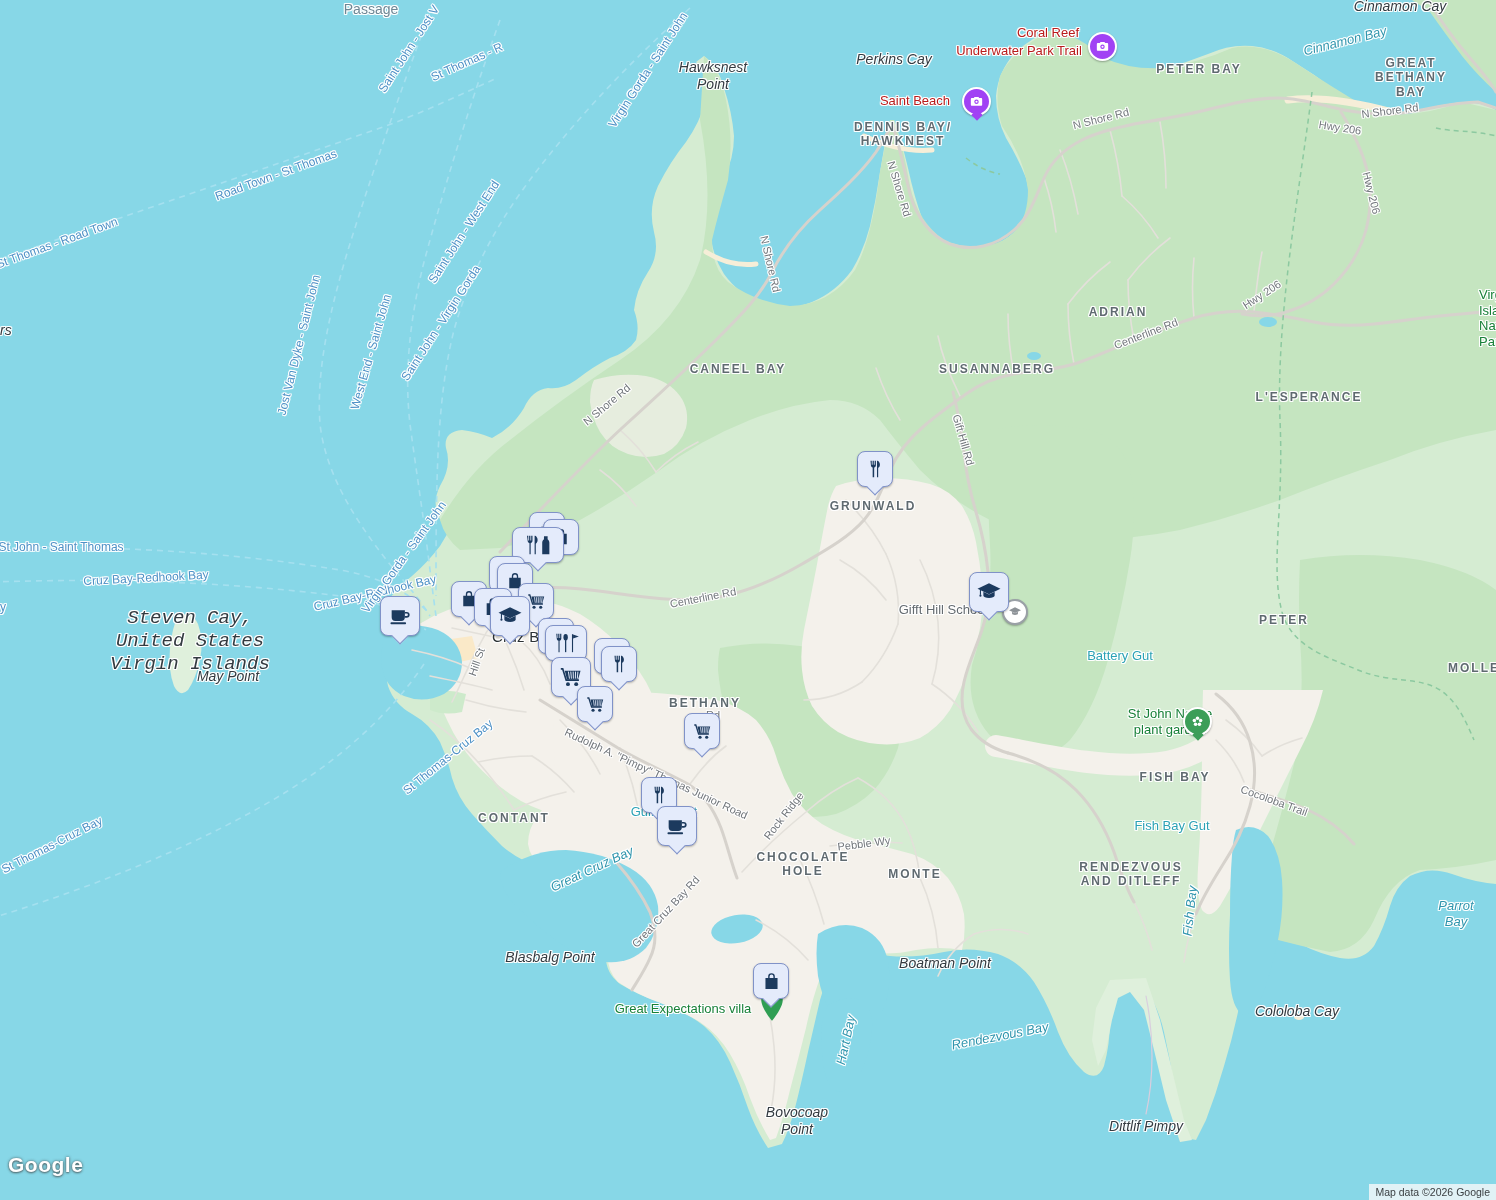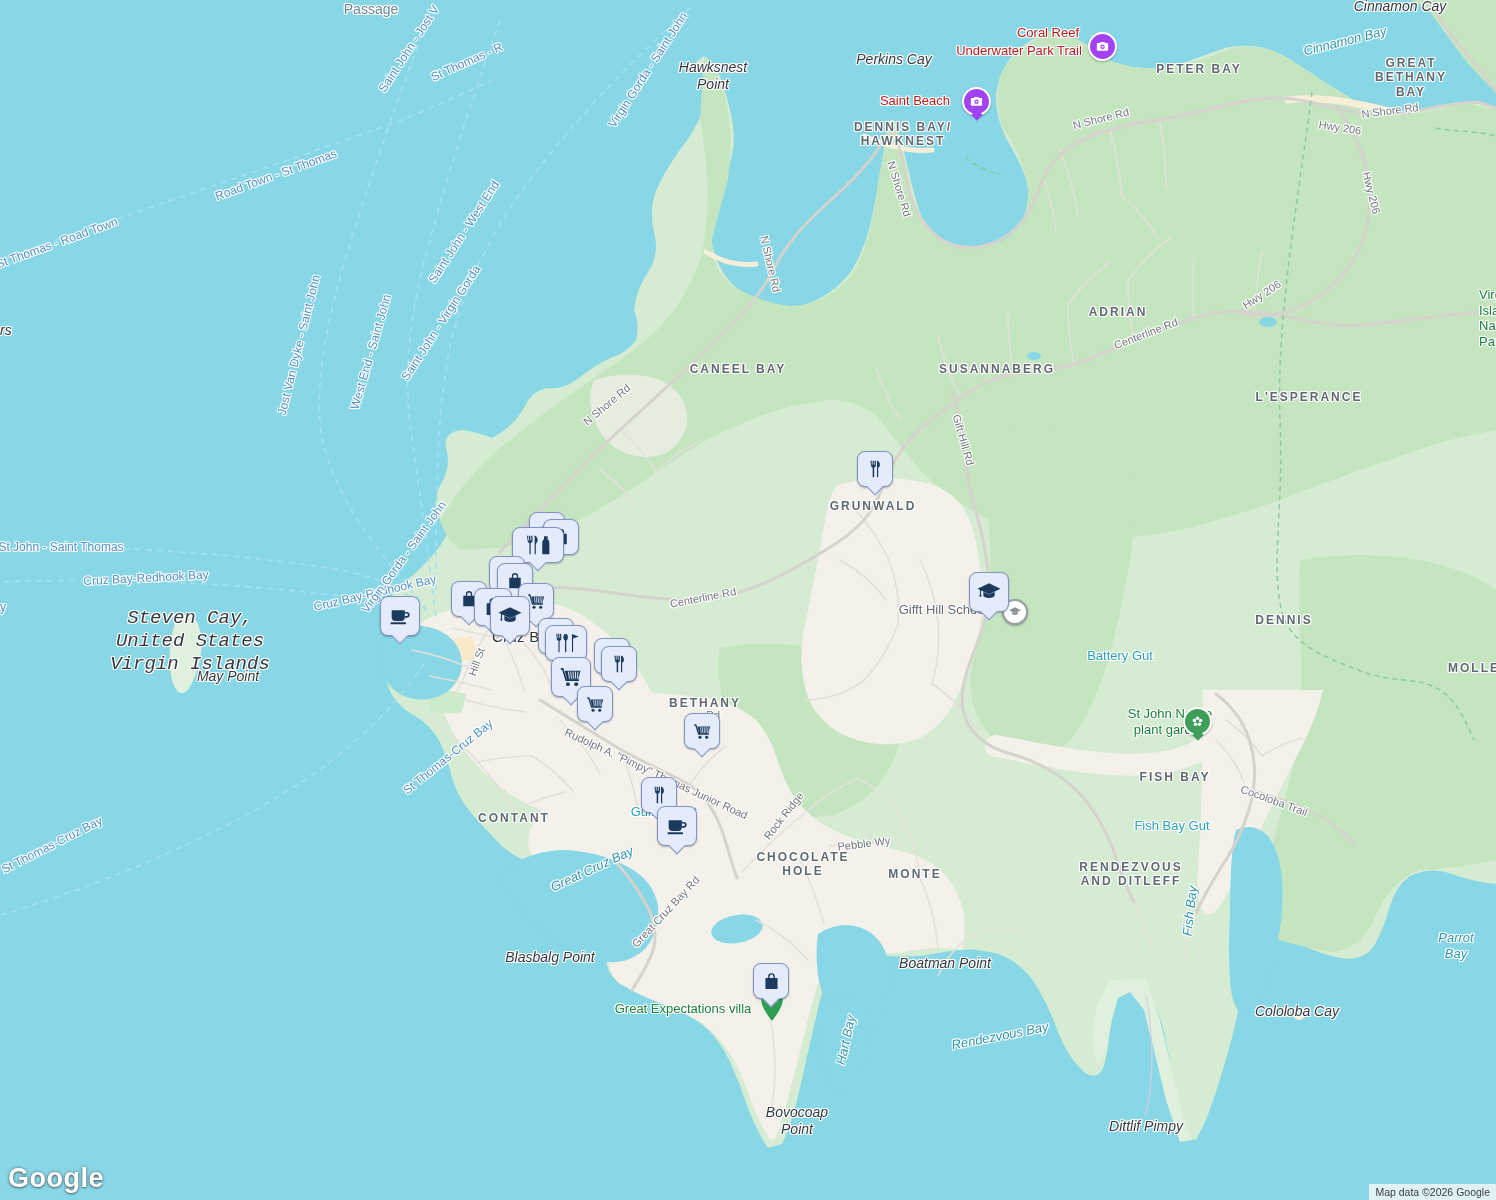--- a/index.html
+++ b/index.html
@@ -37,21 +37,21 @@
   .pin svg{display:block;}
   .cpoi{position:absolute;z-index:35;border-radius:50%;display:flex;align-items:center;justify-content:center;
          box-shadow:0 1px 2px rgba(0,0,0,.3);}
   .cpoi.purple{width:25px;height:25px;background:#a142f4;border:2px solid #fff;}
   .cpoi.gray{width:22px;height:22px;background:#fff;border:2px solid #9aa0a6;}
   .cpoi.green{width:25px;height:25px;background:#3c9e58;border:2px solid #fff;}
   .ctail{position:absolute;left:50%;bottom:-5px;width:8px;height:8px;transform:translateX(-50%) rotate(45deg);}
   .ctail.purple{background:#a142f4;}
   .ctail.green{background:#3c9e58;}
   
-  .glogo{position:absolute;left:8px;bottom:6px;z-index:60;font-size:27px;font-weight:700;color:#fff;
+  .glogo{position:absolute;left:8px;bottom:23px;z-index:60;font-size:21px;font-weight:700;color:#fff;
          letter-spacing:.5px;text-shadow:0 0 3px rgba(60,60,60,.7),0 1px 2px rgba(60,60,60,.6);}
   .attrib{position:absolute;right:0;bottom:0;z-index:60;background:rgba(250,250,250,.78);
           color:#3c4043;font-size:10.5px;padding:2px 6px;}
 </style>
 </head>
 <body>
 
 <div class="map">
 
   <svg class="terrain" width="1496" height="1200" viewBox="0 0 1496 1200">
@@ -259,21 +259,21 @@
 
   <div class="ml l-area hl" style="left:903px;top:134px;">DENNIS BAY/
 HAWKNEST</div>
   <div class="ml l-area hl" style="left:1199px;top:69px;">PETER BAY</div>
   <div class="ml l-area hl" style="left:1411px;top:78px;">GREAT
 BETHANY BAY</div>
   <div class="ml l-area hl" style="left:1118px;top:312px;">ADRIAN</div>
   <div class="ml l-area hl" style="left:997px;top:369px;">SUSANNABERG</div>
   <div class="ml l-area hl" style="left:873px;top:506px;">GRUNWALD</div>
   <div class="ml l-area hl" style="left:1309px;top:397px;">L'ESPERANCE</div>
-  <div class="ml l-area hl" style="left:1284px;top:620px;">DENNIS</div>
+  <div class="ml l-area hl" style="left:1284px;top:620px;">PETER</div>
   <div class="ml l-area hl anchor-l" style="left:1448px;top:668px;">MOLLE</div>
   <div class="ml l-area hl" style="left:705px;top:703px;">BETHANY</div>
   <div class="ml l-area hl" style="left:514px;top:818px;">CONTANT</div>
   <div class="ml l-area hl" style="left:803px;top:864px;">CHOCOLATE
 HOLE</div>
   <div class="ml l-area hl" style="left:915px;top:874px;">MONTE</div>
   <div class="ml l-area hl" style="left:1175px;top:777px;">FISH BAY</div>
   <div class="ml l-area hl" style="left:1131px;top:874px;">RENDEZVOUS
 AND DITLEFF</div>
   <div class="ml l-area hl" style="left:738px;top:369px;text-align:center;">CANEEL BAY</div>
@@ -295,21 +295,21 @@
   <div class="ml l-point hl anchor-l" style="left:0px;top:330px;">rs</div>
   <div class="ml hl" style="left:371px;top:9px;color:#6d8795;font-size:14px;font-weight:500;">Passage</div>
 
   <div class="ml l-water hl" style="left:1345px;top:41px;--r:-14deg;">Cinnamon Bay</div>
   <div class="ml l-water hl" style="left:592px;top:869px;--r:-25deg;">Great Cruz Bay</div>
   <div class="ml l-water hl" style="left:846px;top:1040px;--r:-78deg;">Hart Bay</div>
   <div class="ml l-water hl" style="left:1000px;top:1036px;--r:-11deg;">Rendezvous Bay</div>
   <div class="ml l-water hl" style="left:1190px;top:911px;--r:-84deg;">Fish Bay</div>
   <div class="ml l-gut hl" style="left:1172px;top:826px;">Fish Bay Gut</div>
   <div class="ml l-gut hl" style="left:1120px;top:656px;">Battery Gut</div>
-  <div class="ml l-water hl" style="left:1456px;top:914px;margin-top:32px;">Parrot Bay</div>
+  <div class="ml l-water hl" style="left:1456px;top:914px;">Parrot Bay</div>
   <div class="ml l-gut hl" style="left:664px;top:812px;z-index:10;">Guinea Gut</div>
 
   <div class="ml l-route hl" style="left:276px;top:175px;--r:-20deg;">Road Town - St Thomas</div>
   <div class="ml l-route hl" style="left:57px;top:243px;--r:-20deg;">St Thomas - Road Town</div>
   <div class="ml l-route hl" style="left:409px;top:49px;--r:-57deg;">Saint John - Jost V</div>
   <div class="ml l-route hl" style="left:467px;top:62px;--r:-24deg;">St Thomas - R</div>
   <div class="ml l-route hl" style="left:299px;top:345px;--r:-76deg;">Jost Van Dyke - Saint John</div>
   <div class="ml l-route hl" style="left:371px;top:352px;--r:-74deg;">West End - Saint John</div>
   <div class="ml l-route hl" style="left:464px;top:232px;--r:-57deg;">Saint John - West End</div>
   <div class="ml l-route hl" style="left:441px;top:323px;--r:-57deg;">Saint John - Virgin Gorda</div>

